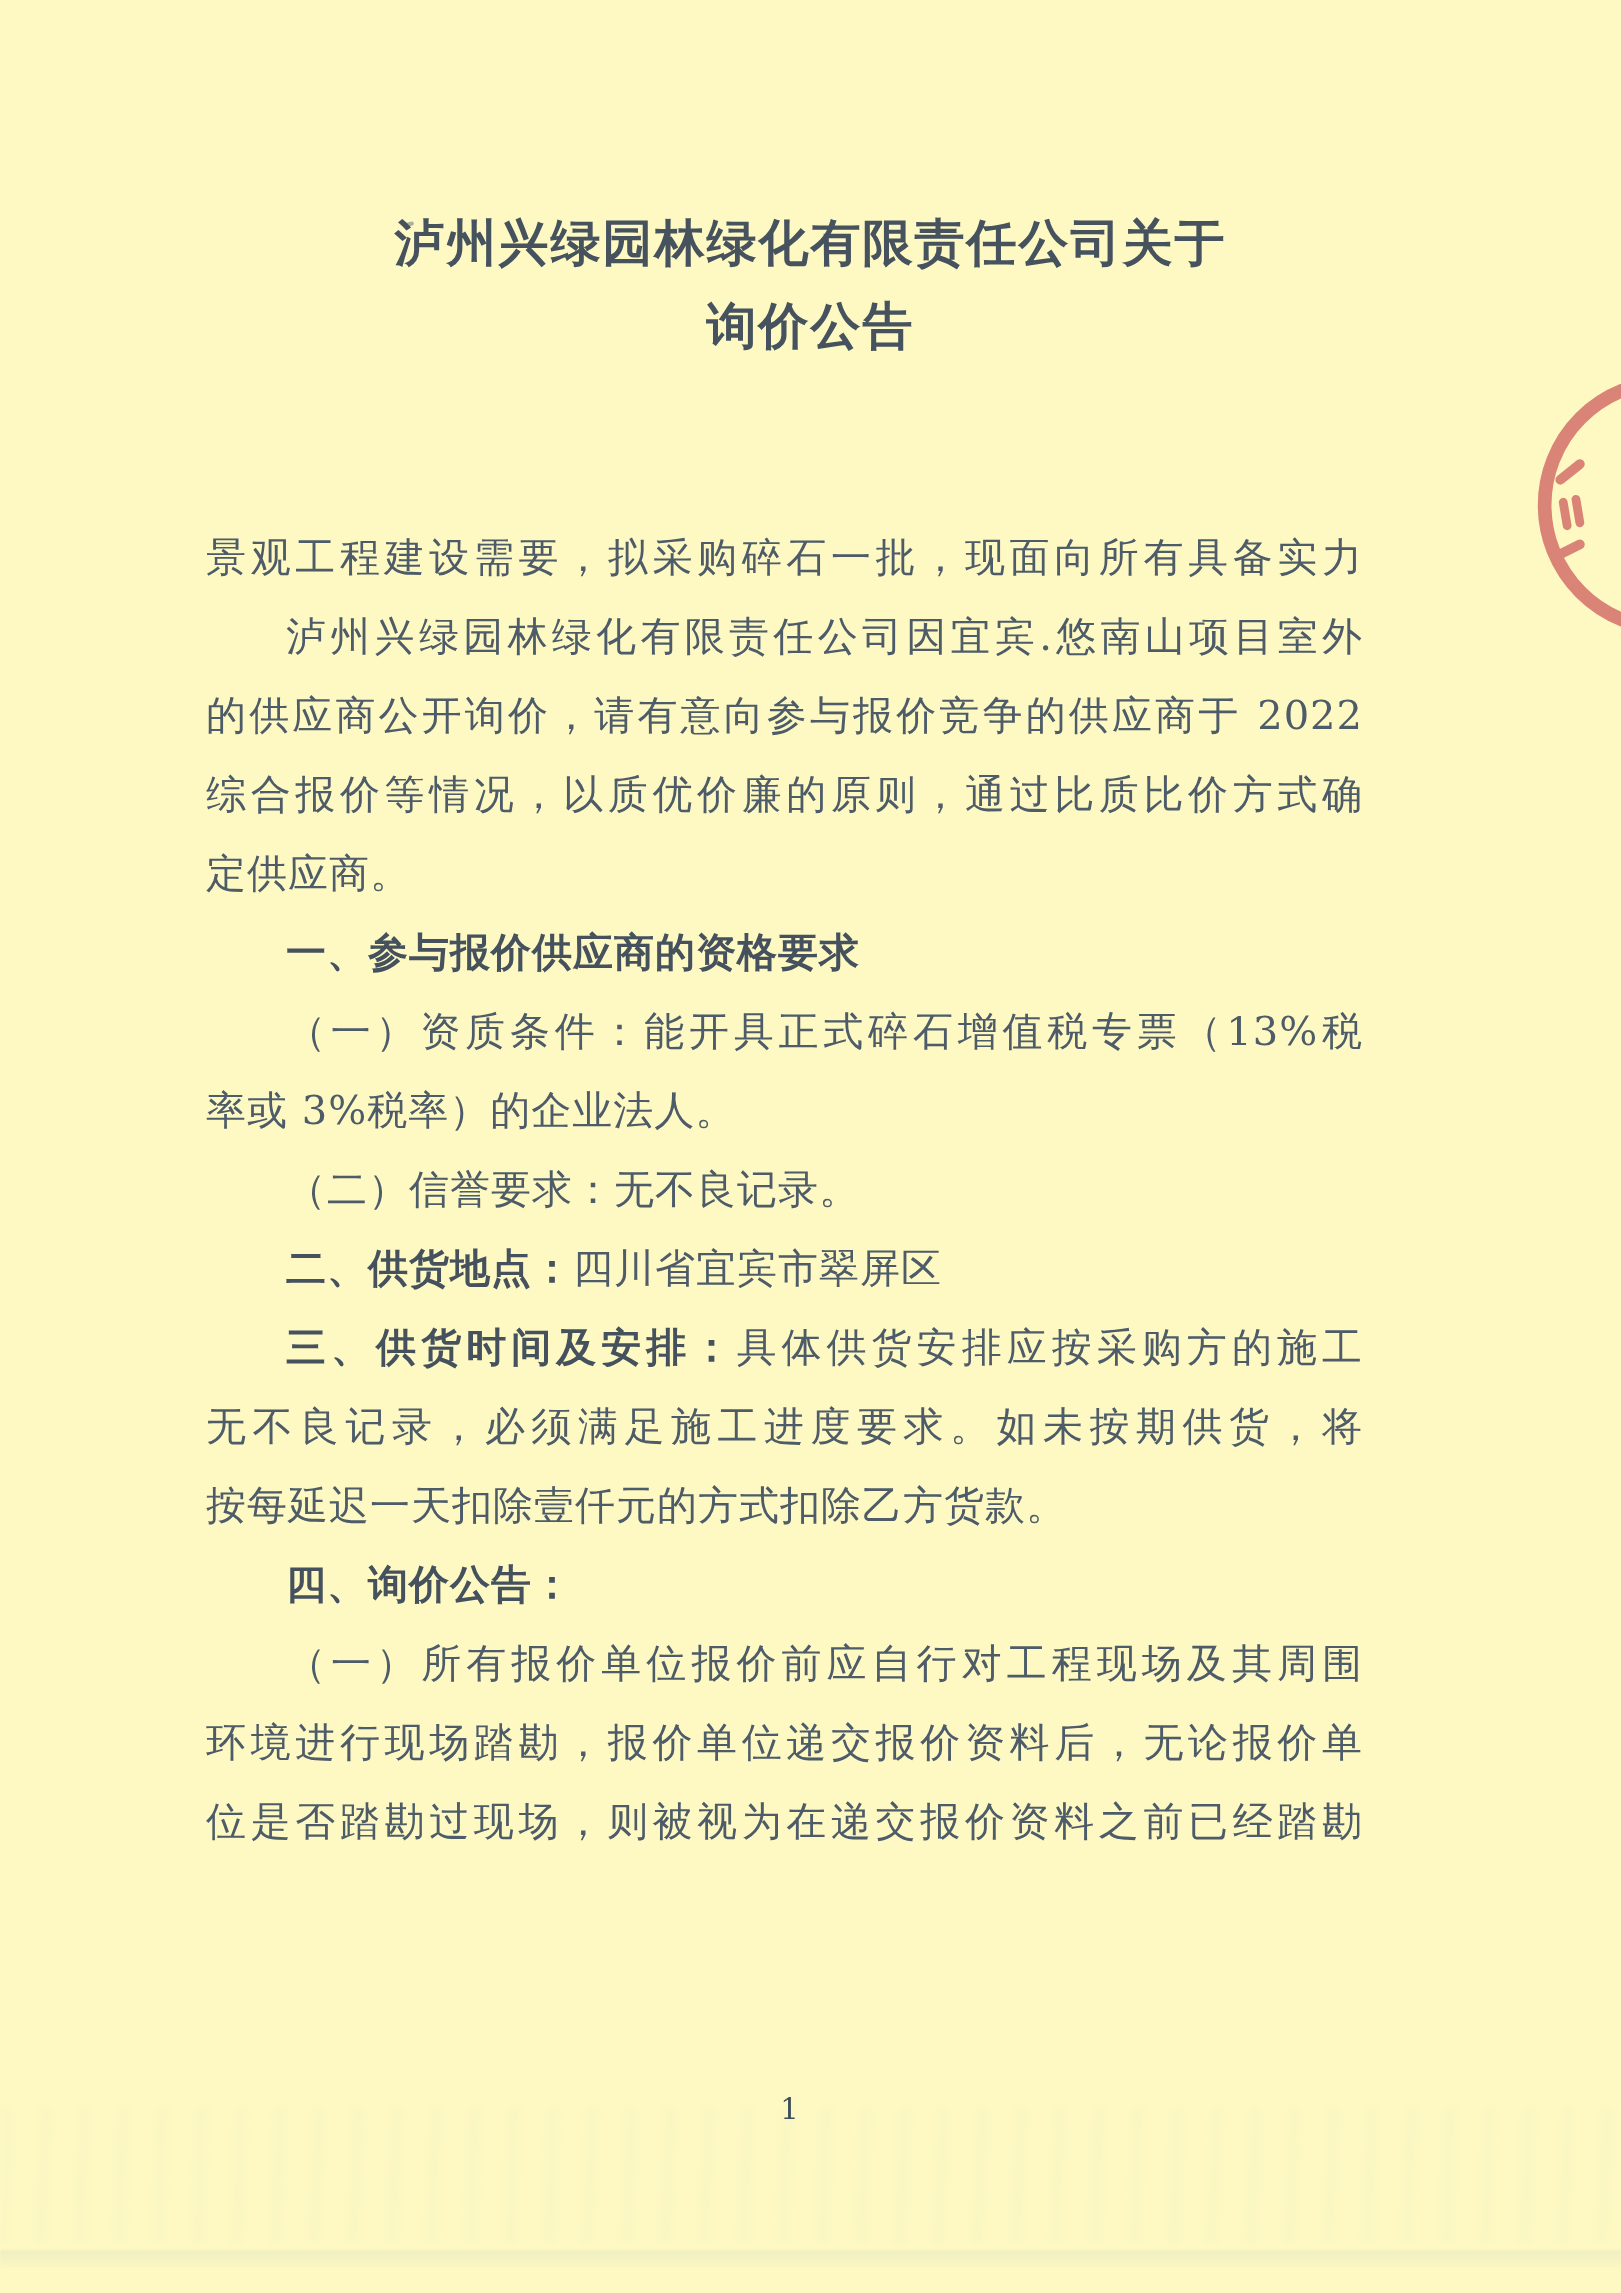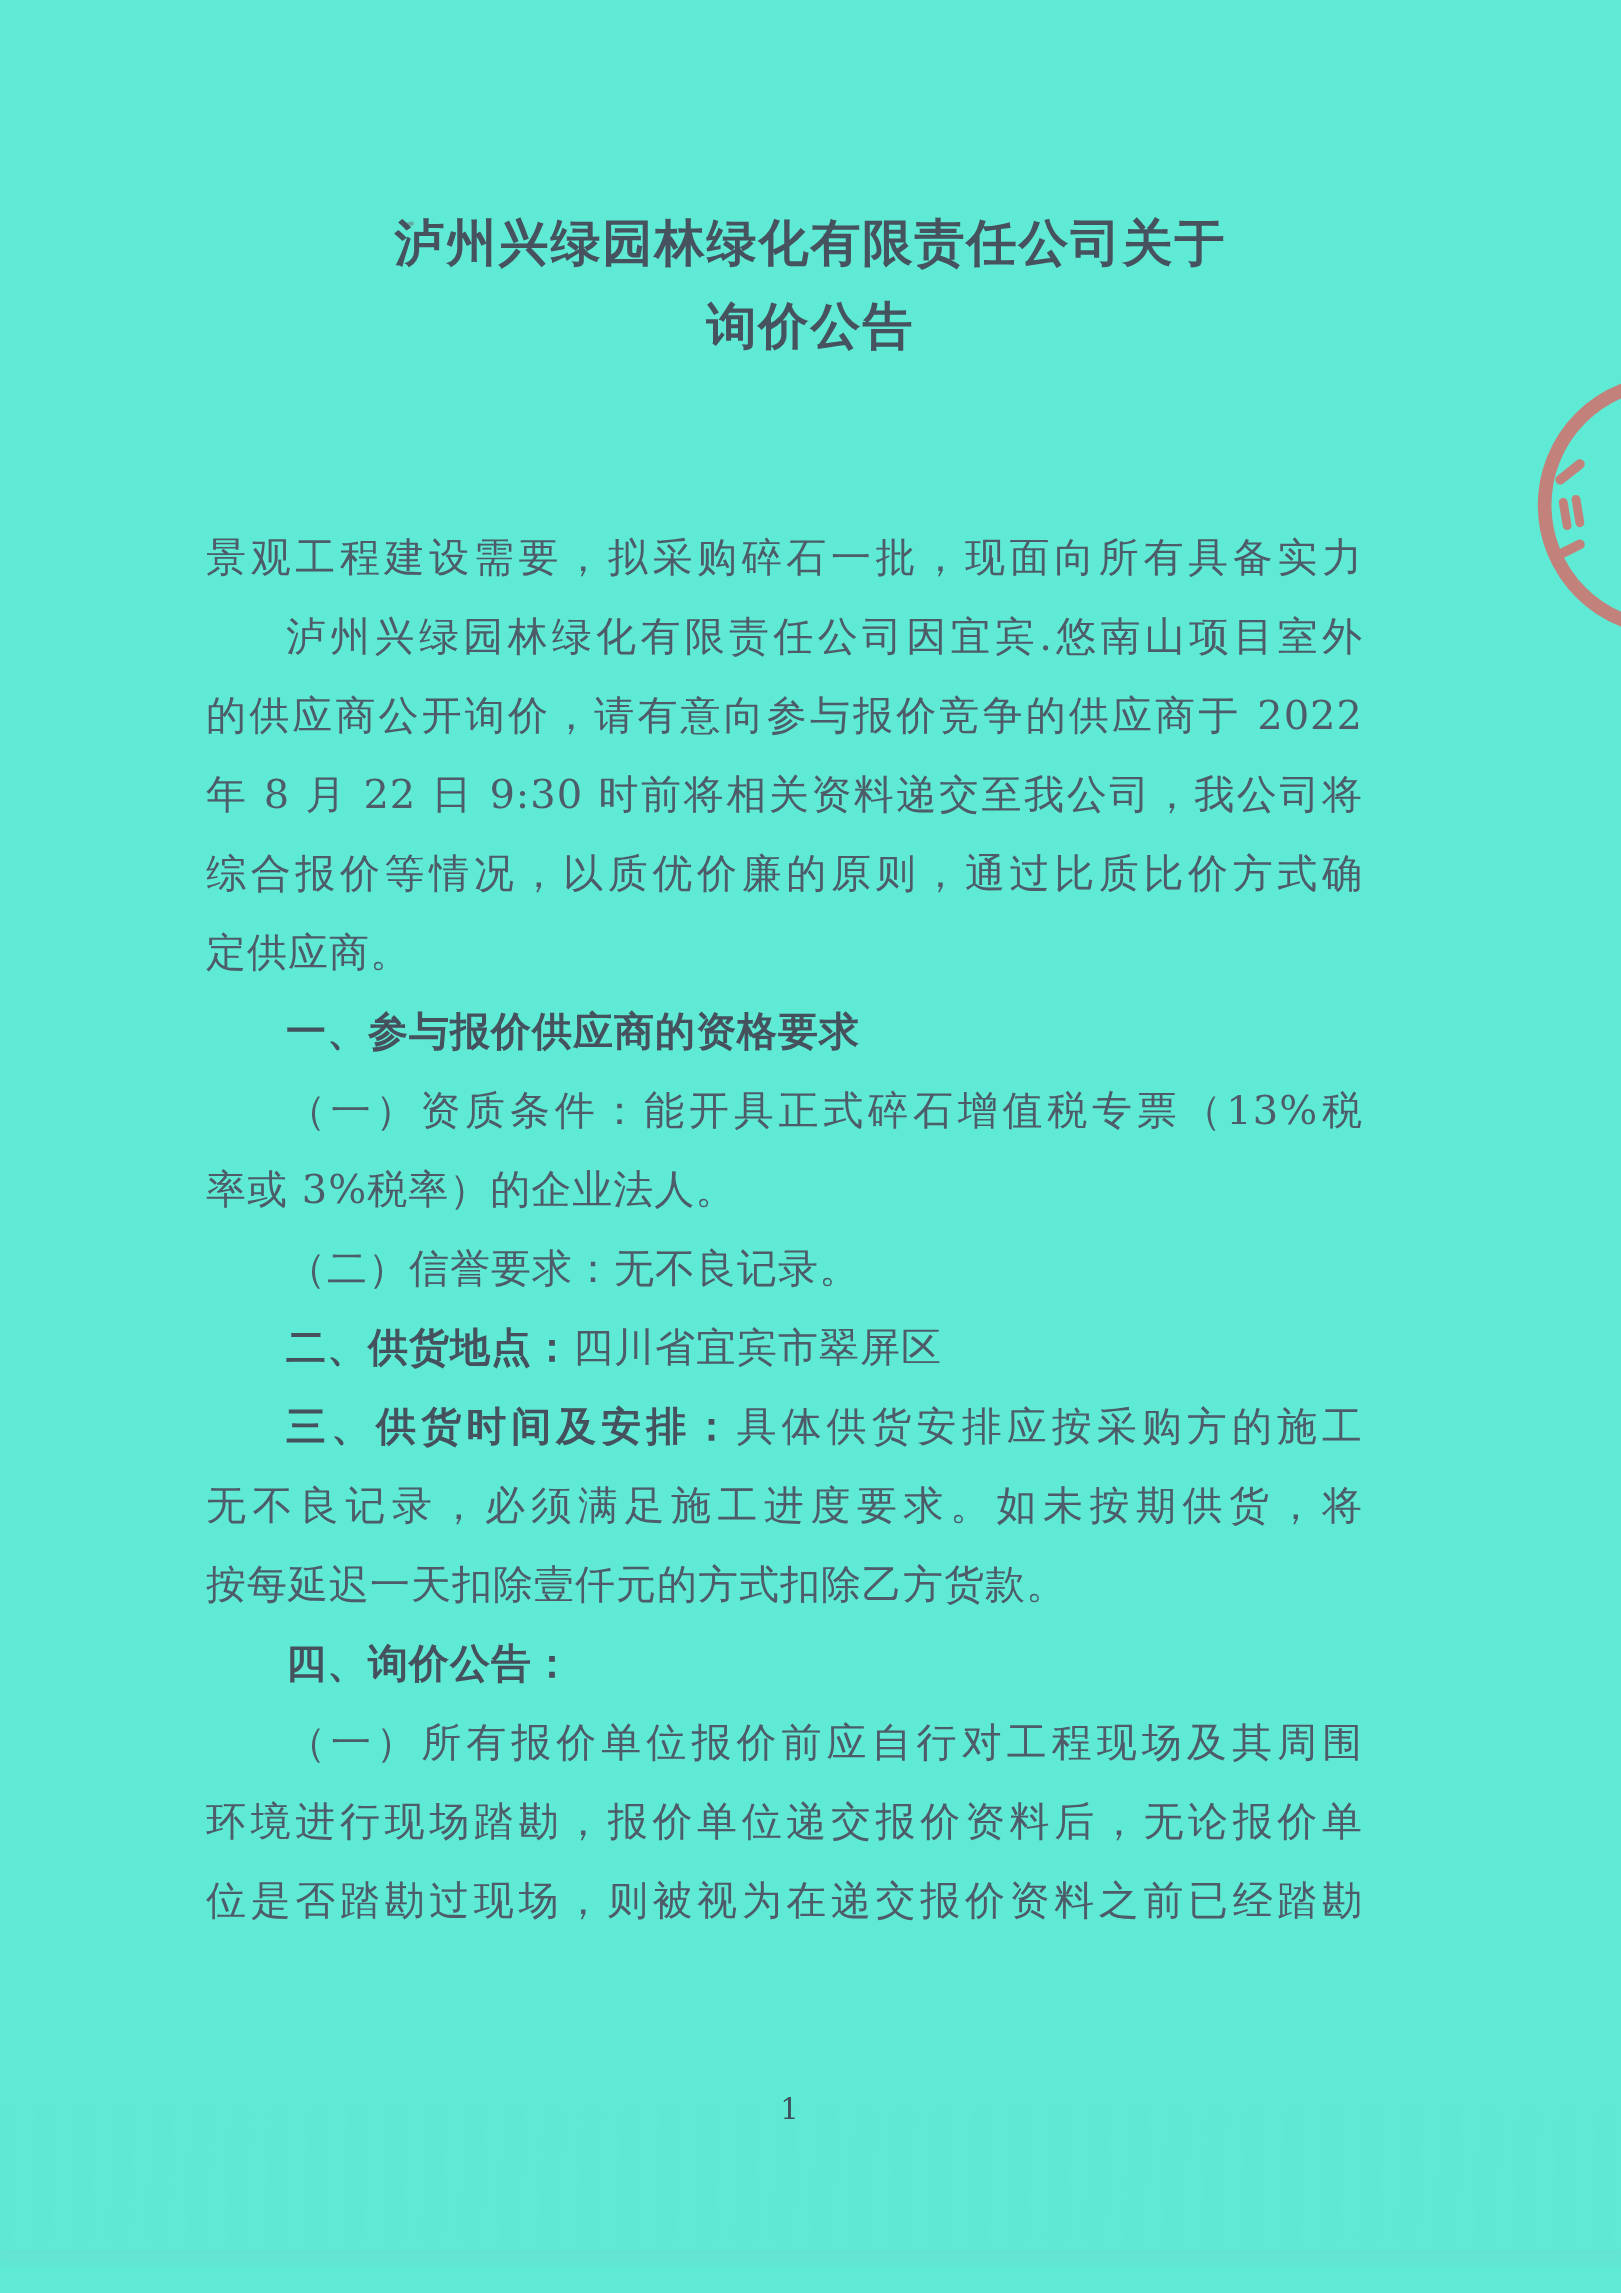--- a/index.html
+++ b/index.html
@@ -1,19 +1,19 @@
 <!DOCTYPE html>
 <html><head>
 <meta charset="utf-8">
 <style>
   html,body{margin:0;padding:0;background:#ffffff;}
   .page{
     position:relative;
     width:1621px;height:2294px;
-    background:#5eead4;
+    background:#fef9c3;
     overflow:hidden;
     font-family:"DejaVu Serif", serif;
   }
   
   .doc-title{
     position:absolute;top:202px;left:0;right:0;
     text-align:center;
     font-family:"DejaVu Sans", sans-serif;
     font-weight:bold;
     font-size:50px;
@@ -90,21 +90,20 @@
 
   <div class="doc-title">
     <div class="title-line">泸州兴绿园林绿化有限责任公司关于</div>
     <div class="title-line">询价公告</div>
   </div>
 
   <div class="doc-body" id="doc-body">
       <div class="line fill"><span>景观工程建设需要，拟采购碎石一批，现面向所有具备实力</span></div>
       <div class="line indent fill"><span>泸州兴绿园林绿化有限责任公司因宜宾.悠南山项目室外</span></div>
       <div class="line fill"><span>的供应商公开询价，请有意向参与报价竞争的供应商于 2022</span></div>
-      <div class="line fill"><span>年 8 月 22 日 9:30 时前将相关资料递交至我公司，我公司将</span></div>
       <div class="line fill"><span>综合报价等情况，以质优价廉的原则，通过比质比价方式确</span></div>
       <div class="line"><span>定供应商。</span></div>
       <div class="line indent"><span class="bold-seg">一、参与报价供应商的资格要求</span><span></span></div>
       <div class="line indent fill"><span>（一）资质条件：能开具正式碎石增值税专票（13%税</span></div>
       <div class="line"><span>率或 3%税率）的企业法人。</span></div>
       <div class="line indent"><span>（二）信誉要求：无不良记录。</span></div>
       <div class="line indent"><span class="bold-seg">二、供货地点：</span><span>四川省宜宾市翠屏区</span></div>
       <div class="line indent fill"><span class="bold-seg">三、供货时间及安排：</span><span>具体供货安排应按采购方的施工</span></div>
       <div class="line fill"><span>无不良记录，必须满足施工进度要求。如未按期供货，将</span></div>
       <div class="line"><span>按每延迟一天扣除壹仟元的方式扣除乙方货款。</span></div>

